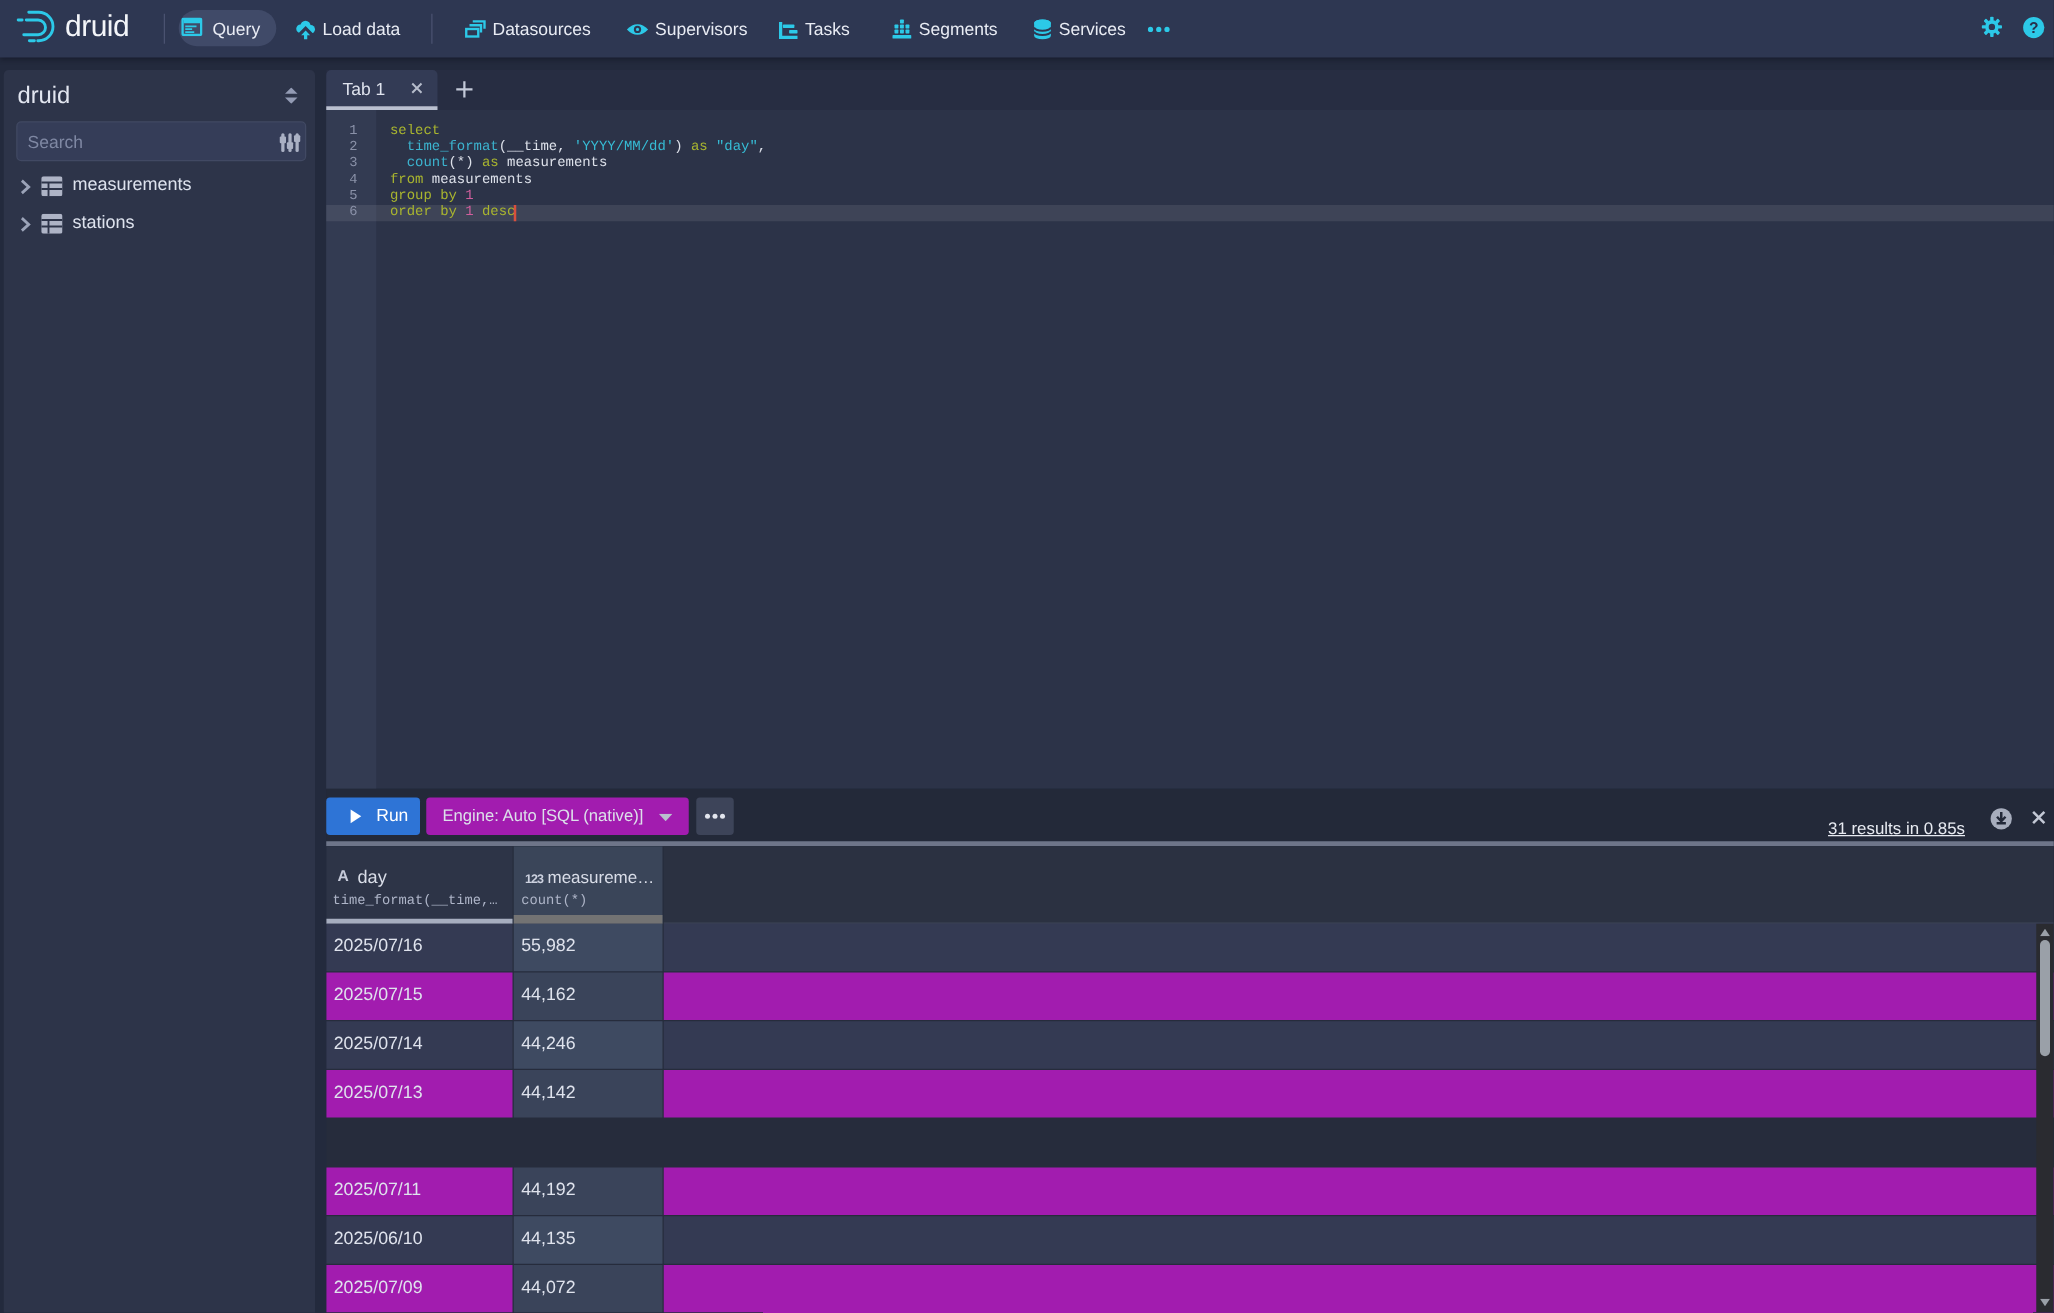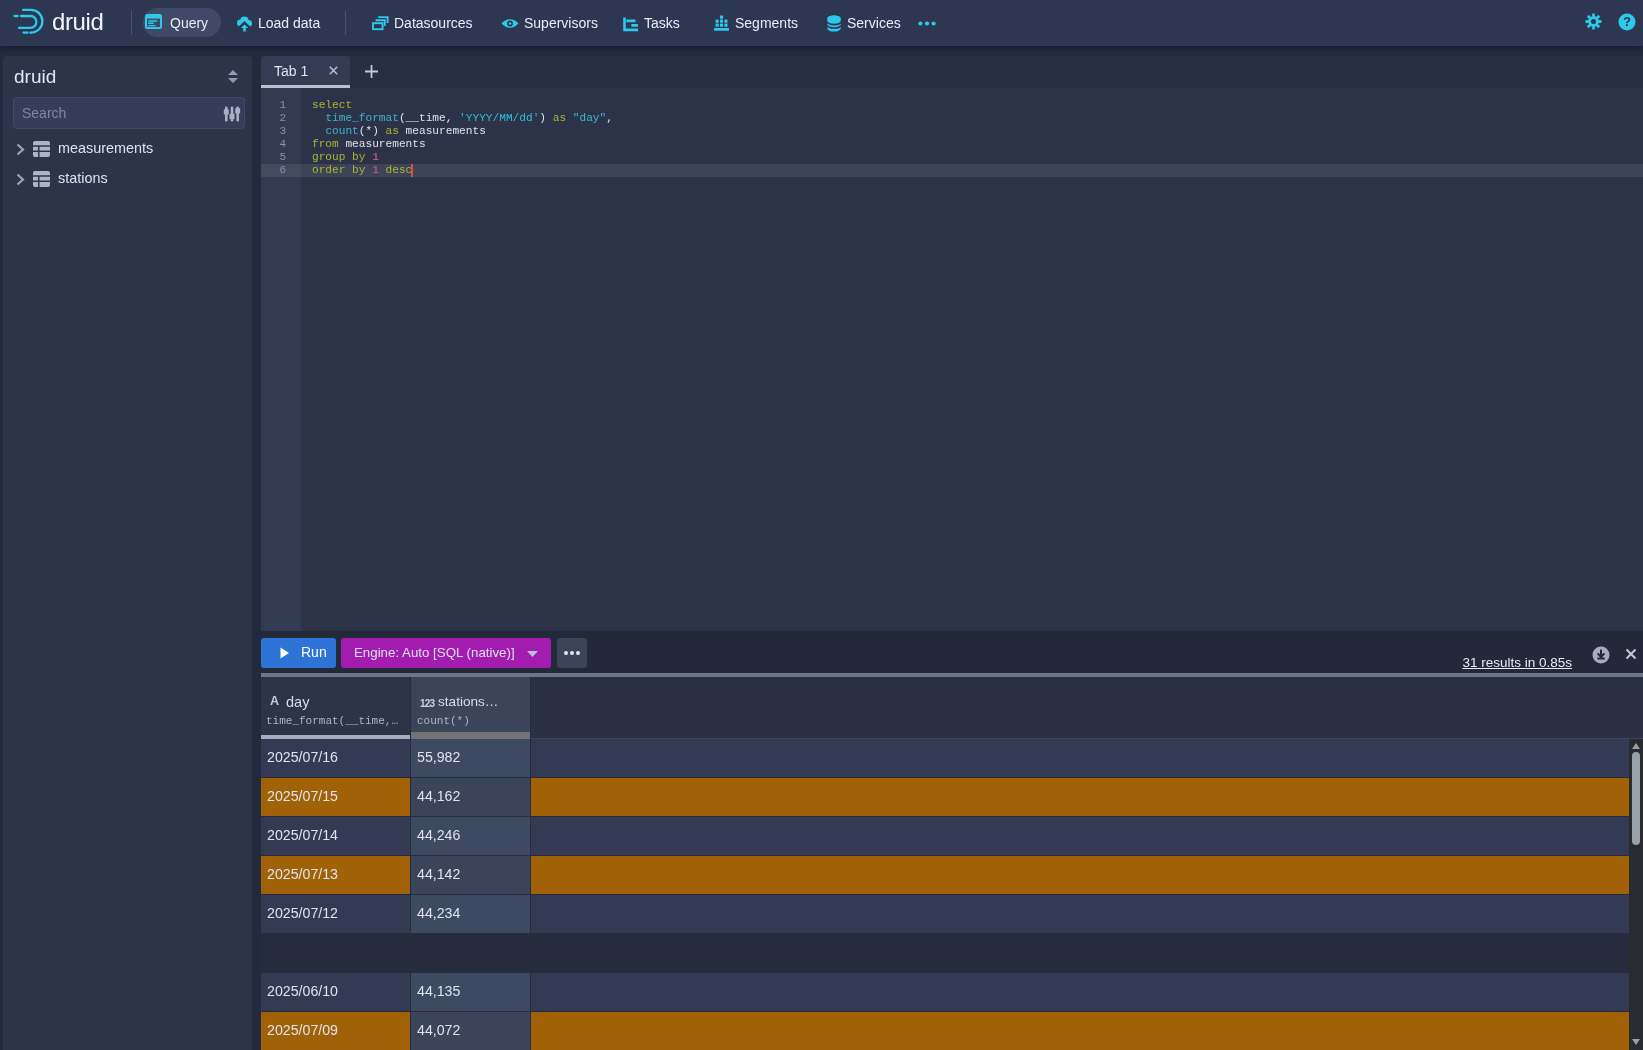--- a/index.html
+++ b/index.html
@@ -78,21 +78,21 @@
   #hc2 { left:150px; width:119px; background:#3a4559; border-bottom:7px solid #737373; }
   #hc3 { left:270px; width:1112px; background:#2b3141; border-bottom:1px solid #3f4659; }
   .hname { position:absolute; top:17px; color:#d9dde8; font-size:14.5px; }
   .hmono { position:absolute; top:38px; font-family:"Liberation Mono",monospace; font-size:11px; color:#aeb5c8; }
   .row { position:absolute; left:0; width:1382px; height:39px; }
   .c1 { position:absolute; left:0; top:0; width:149px; height:38px; color:#dfe3ed; font-size:14.2px;text-align:center; }
   .c2 { position:absolute; left:150px; top:0; width:119px; height:38px; color:#dfe3ed; font-size:14.2px; }
   .c3 { position:absolute; left:270px; top:0; width:1112px; height:38px; }
   .c1 span, .c2 span { position:absolute; left:6px; top:10px; }
   .row-a .c1, .row-a .c3 { background:#343a53; } .row-a .c2 { background:#3e4a61; }
-  .row-b .c1, .row-b .c3 { background:#a16207; } .row-b .c2 { background:#3a445a; }
+  .row-b .c1, .row-b .c3 { background:#a21caf; } .row-b .c2 { background:#3a445a; }
 
   
   #sbar { position:absolute; left:1368px; top:62px; width:14px; height:311px; background:#2a2b30; }
   #sbar-thumb { position:absolute; left:3px; top:13px; width:8px; height:93px; background:#9aa0a8; border-radius:4px; }
 </style>
 </head>
 <body>
 
 <div id="navbar">
   <svg class="abs" style="left:13px;top:3px" width="34" height="34" viewBox="0 0 34 34" fill="none" stroke="#2cc9e8" stroke-width="2.3" stroke-linecap="round">
@@ -306,21 +306,21 @@
   <div id="splitter"></div>
 
   <div id="results">
     <div class="hc" id="hc1">
       <span class="hname" style="left:9px;font-weight:bold;font-size:12.5px;color:#c6cbda">A</span>
       <span class="hname" style="left:25px">day</span>
       <span class="hmono" style="left:5px">time_format(__time,…</span>
     </div>
     <div class="hc" id="hc2">
       <span class="hname" style="left:9px;font-weight:bold;font-size:10px;letter-spacing:-0.8px;color:#ccd1df;top:21px">123</span>
-      <span class="hname" style="left:27px;font-size:13.6px">stations…</span>
+      <span class="hname" style="left:27px;font-size:13.6px">measureme…</span>
       <span class="hmono" style="left:6px">count(*)</span>
     </div>
     <div class="hc" id="hc3"></div>
     <div class="row row-a" style="top:62px">
         <div class="c1">
           <span>2025/07/16</span>
         </div>
         <div class="c2">
           <span>55,982</span>
         </div>
@@ -346,26 +346,26 @@
       </div>
     <div class="row row-b" style="top:179px">
         <div class="c1">
           <span>2025/07/13</span>
         </div>
         <div class="c2">
           <span>44,142</span>
         </div>
         <div class="c3"></div>
       </div>
-    <div class="row row-a" style="top:218px">
-        <div class="c1">
-          <span>2025/07/12</span>
-        </div>
-        <div class="c2">
-          <span>44,234</span>
+    <div class="row row-b" style="top:257px">
+        <div class="c1">
+          <span>2025/07/11</span>
+        </div>
+        <div class="c2">
+          <span>44,192</span>
         </div>
         <div class="c3"></div>
       </div>
     <div class="row row-a" style="top:296px">
         <div class="c1">
           <span>2025/06/10</span>
         </div>
         <div class="c2">
           <span>44,135</span>
         </div>

